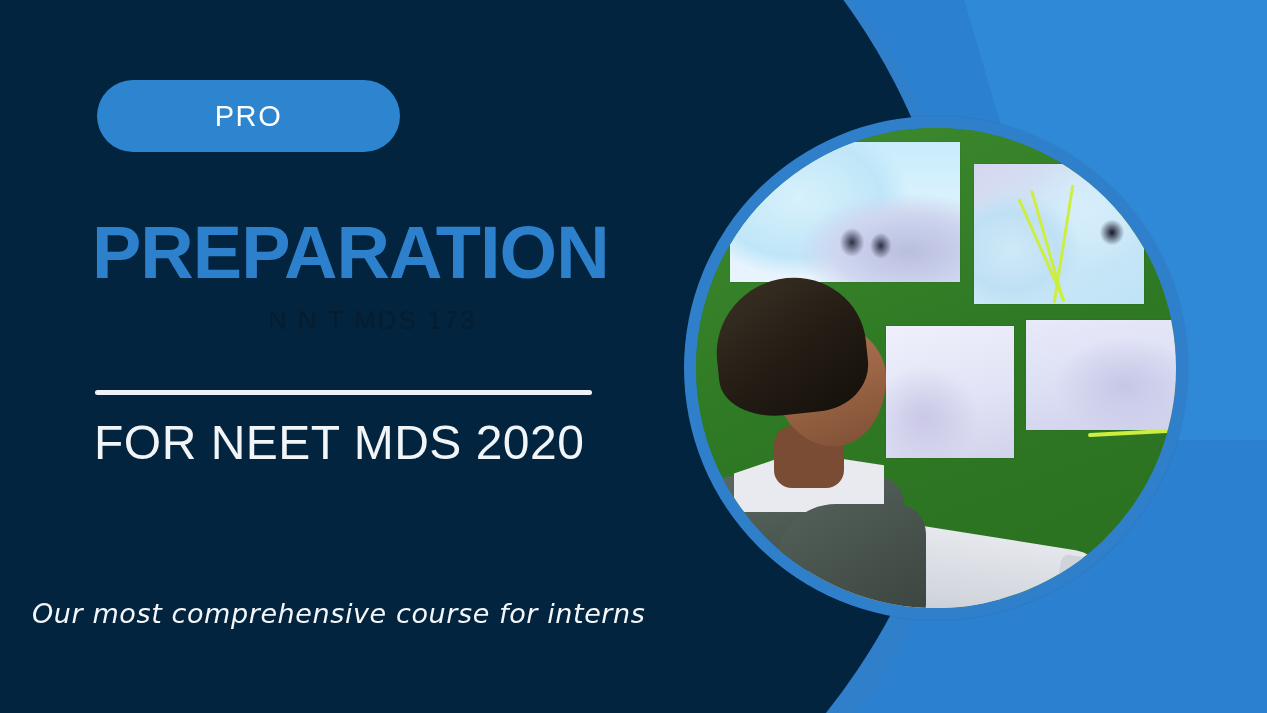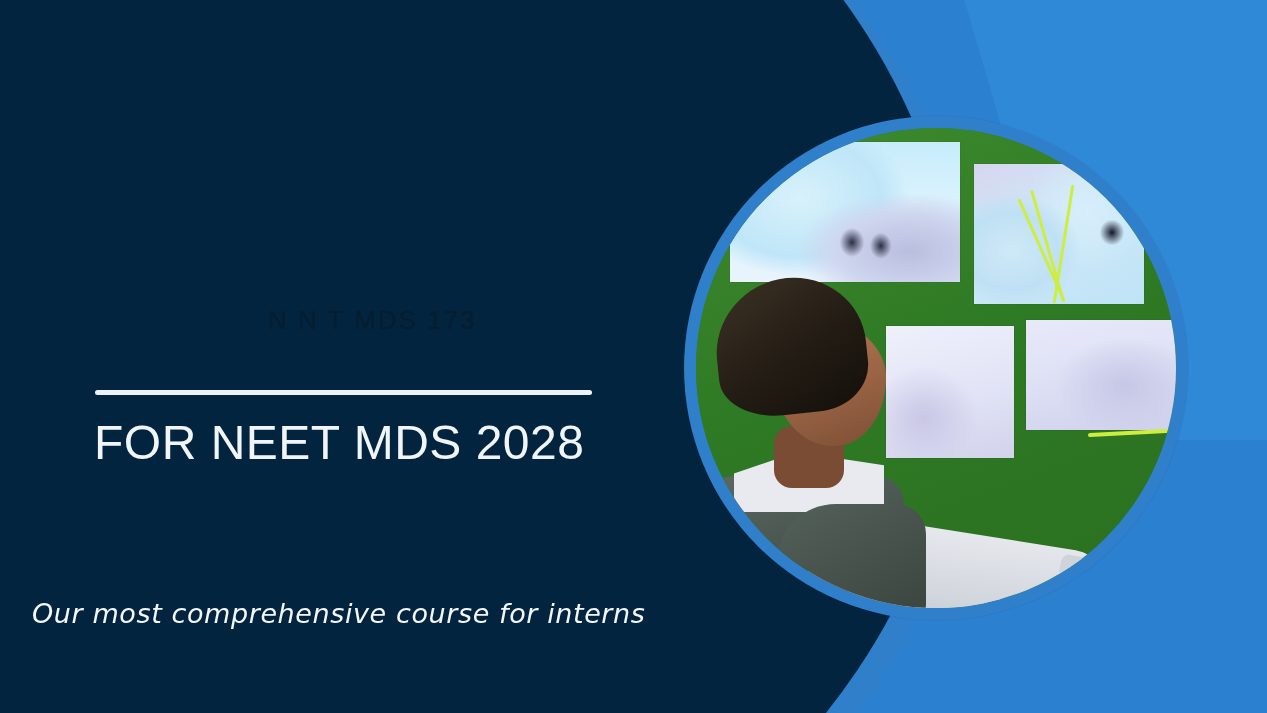--- a/index.html
+++ b/index.html
@@ -286,27 +286,31 @@
         <div class="p-ear"></div>
         <div class="p-hair"></div>
         <div class="p-arm"></div>
         <div class="p-shoulder"></div>
         <div class="p-cuff"></div>
         <div class="p-hand"></div>
       </div>
     </div>
   </div>
 
+  <div class="pro-badge">
+    <span>PRO</span>
+  </div>
 
   <div class="ghost">N  N  T MDS 173</div>
 
   <div class="headline">
+    <p class="hl-line l2">PREPARATION</p>
   </div>
 
   <div class="rule"></div>
 
-  <div class="subhead">FOR NEET MDS 2028</div>
+  <div class="subhead">FOR NEET MDS 2020</div>
 
   <div class="desc">
     <div>Our most comprehensive course for interns</div>
   </div>
 
 </div>
 
 </body></html>

